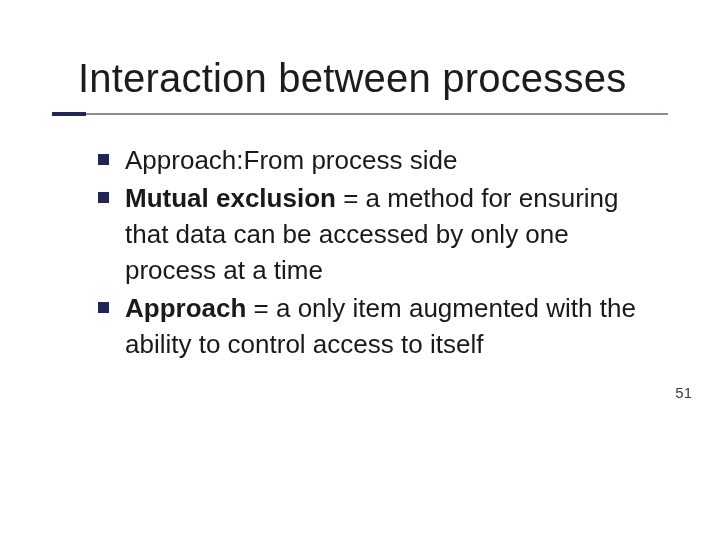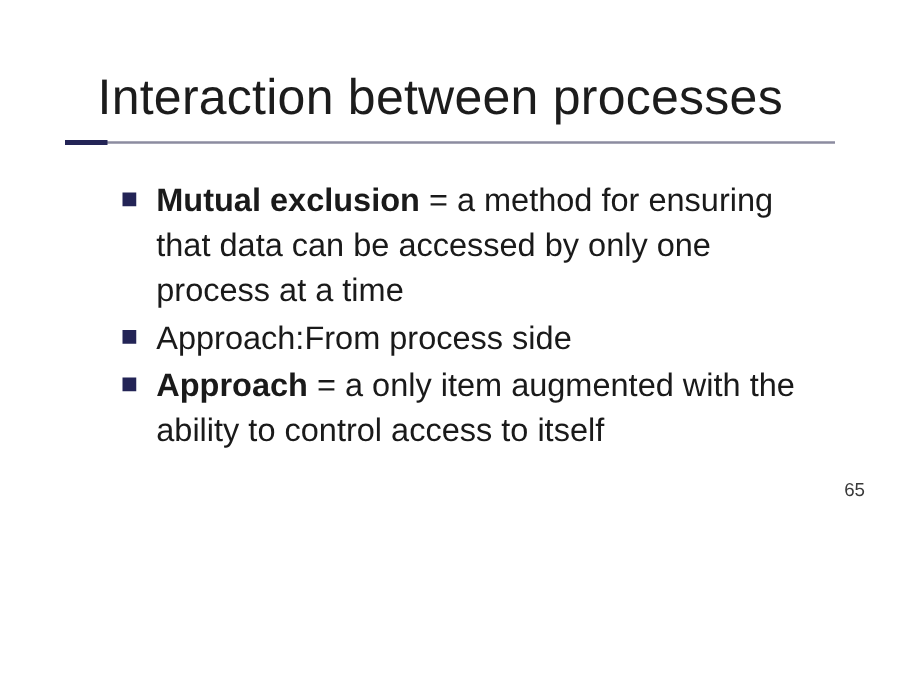--- a/index.html
+++ b/index.html
@@ -94,35 +94,35 @@
   <div class="rule-wrap">
     <div class="rule-long"></div>
     <div class="rule-short"></div>
   </div>
 
   <div class="body">
 
     <div class="item">
       <div class="bullet"></div>
       <div class="text">
-        <b>Mutual exclusion</b><span> = a method for ensuring that data can be accessed by only one process at a time</span>
+        <b></b><span>Approach:From process side</span>
       </div>
     </div>
 
     <div class="item">
       <div class="bullet"></div>
       <div class="text">
-        <b></b><span>Approach:From process side</span>
+        <b>Mutual exclusion</b><span> = a method for ensuring that data can be accessed by only one process at a time</span>
       </div>
     </div>
 
     <div class="item">
       <div class="bullet"></div>
       <div class="text">
         <b>Approach</b><span> = a only item augmented with the ability to control access to itself</span>
       </div>
     </div>
 
   </div>
 
-  <div class="pagenum">65</div>
+  <div class="pagenum">51</div>
 
 </div>
 
 </body></html>

